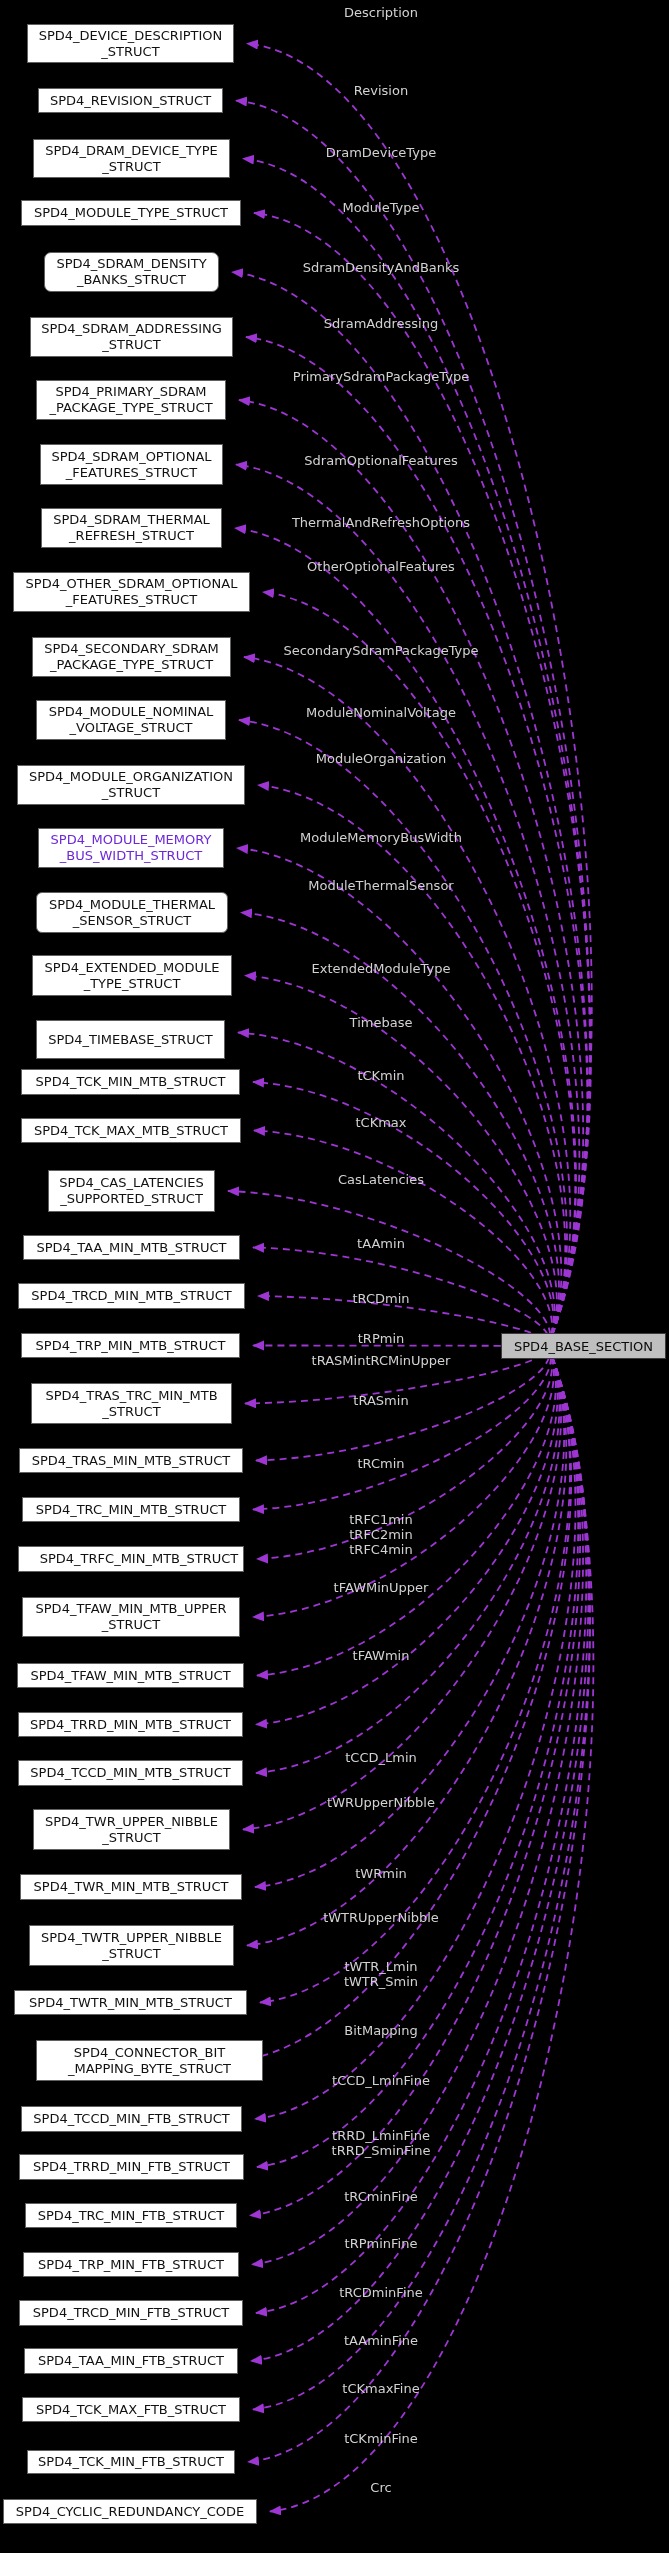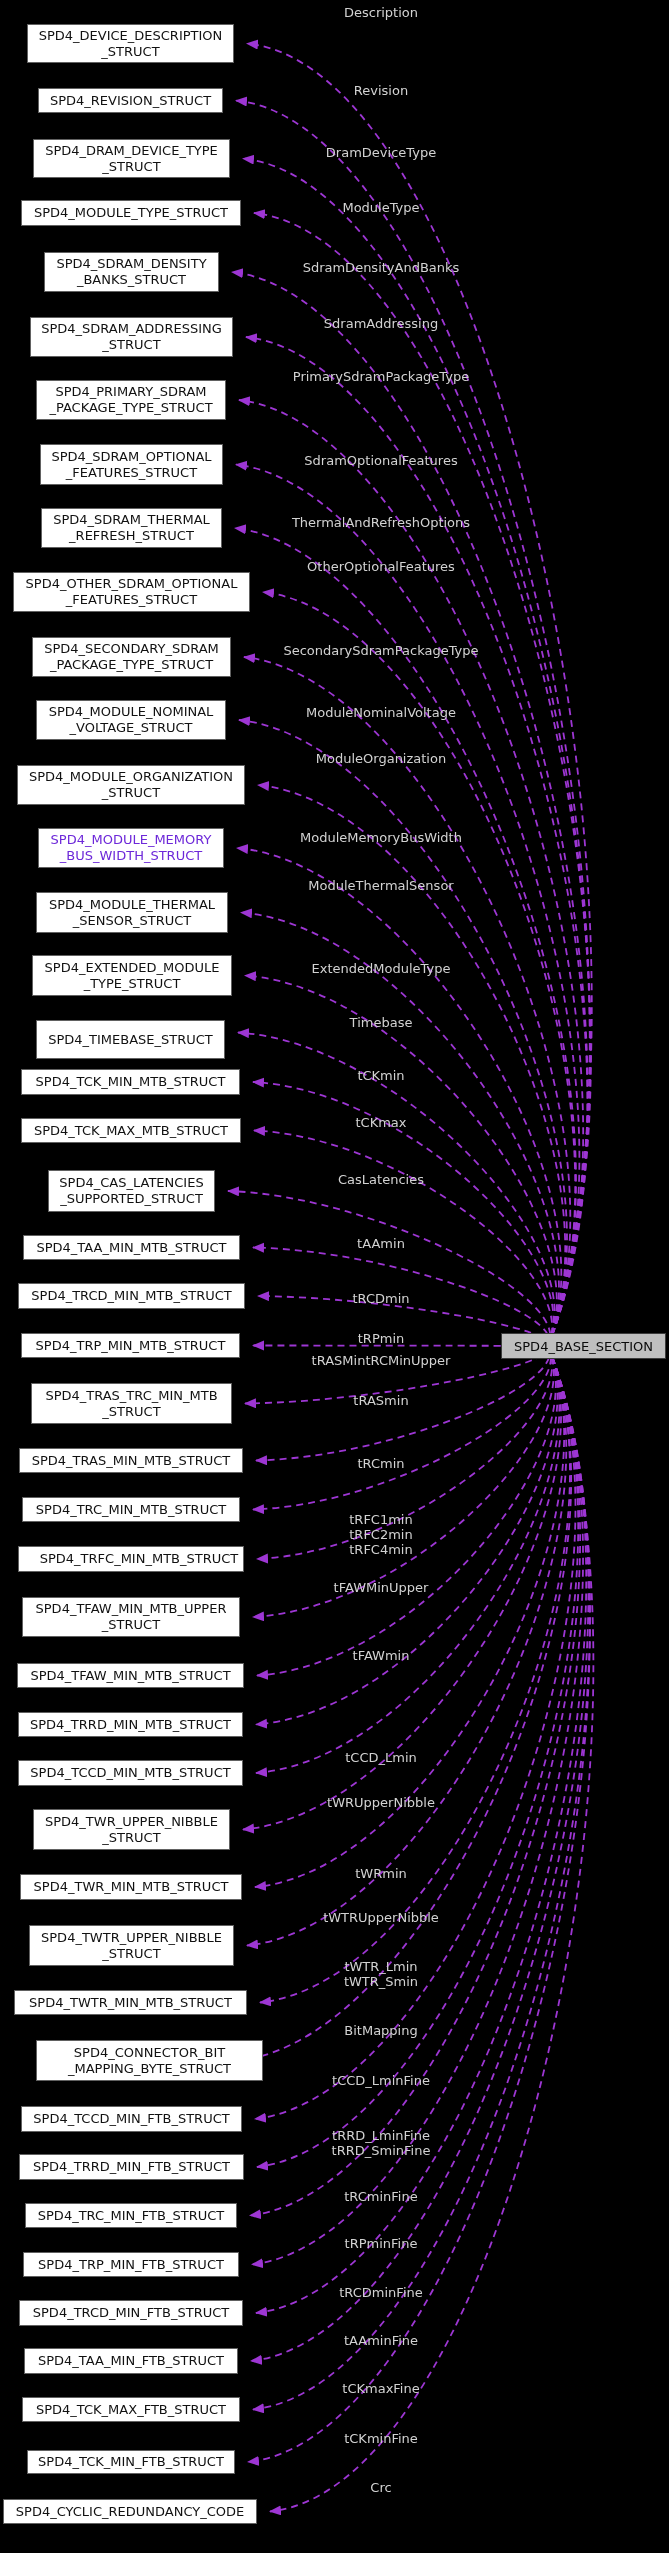--- a/index.html
+++ b/index.html
@@ -75,21 +75,21 @@
 <div class="struct-box" style="left: 27px; top: 24px; width: 207px; height: 39px; background: rgb(255, 255, 255); border-color: rgb(97, 97, 97); color: rgb(17, 17, 17);">SPD4_DEVICE_DESCRIPTION
 _STRUCT</div>
     <div class="edge-label" style="left: 251px; top: 5px; color: rgb(210, 210, 210);">Description</div>
     <div class="struct-box" style="left: 38px; top: 88px; width: 185px; height: 25px; background: rgb(255, 255, 255); border-color: rgb(97, 97, 97); color: rgb(17, 17, 17);">SPD4_REVISION_STRUCT</div>
     <div class="edge-label" style="left: 251px; top: 83px; color: rgb(210, 210, 210);">Revision</div>
     <div class="struct-box" style="left: 33px; top: 139px; width: 197px; height: 39px; background: rgb(255, 255, 255); border-color: rgb(97, 97, 97); color: rgb(17, 17, 17);">SPD4_DRAM_DEVICE_TYPE
 _STRUCT</div>
     <div class="edge-label" style="left: 251px; top: 145px; color: rgb(210, 210, 210);">DramDeviceType</div>
     <div class="struct-box" style="left: 21px; top: 200px; width: 220px; height: 26px; background: rgb(255, 255, 255); border-color: rgb(97, 97, 97); color: rgb(17, 17, 17);">SPD4_MODULE_TYPE_STRUCT</div>
     <div class="edge-label" style="left: 251px; top: 200px; color: rgb(210, 210, 210);">ModuleType</div>
-    <div class="struct-box" style="left: 44px; top: 252px; width: 175px; height: 40px; background: rgb(255, 255, 255); border-color: rgb(97, 97, 97); color: rgb(17, 17, 17);">SPD4_SDRAM_DENSITY
+    <div class="struct-box" style="left: 44px; top: 252px; width: 175px; height: 40px; background: rgb(255, 255, 255); border-color: rgb(97, 97, 97); color: rgb(17, 17, 17); border-radius: 7px;">SPD4_SDRAM_DENSITY
 _BANKS_STRUCT</div>
     <div class="edge-label" style="left: 251px; top: 260px; color: rgb(210, 210, 210);">SdramDensityAndBanks</div>
     <div class="struct-box" style="left: 30px; top: 317px; width: 203px; height: 40px; background: rgb(255, 255, 255); border-color: rgb(97, 97, 97); color: rgb(17, 17, 17);">SPD4_SDRAM_ADDRESSING
 _STRUCT</div>
     <div class="edge-label" style="left: 251px; top: 316px; color: rgb(210, 210, 210);">SdramAddressing</div>
     <div class="struct-box" style="left: 36px; top: 380px; width: 190px; height: 40px; background: rgb(255, 255, 255); border-color: rgb(97, 97, 97); color: rgb(17, 17, 17);">SPD4_PRIMARY_SDRAM
 _PACKAGE_TYPE_STRUCT</div>
     <div class="edge-label" style="left: 251px; top: 369px; color: rgb(210, 210, 210);">PrimarySdramPackageType</div>
     <div class="struct-box" style="left: 40px; top: 444px; width: 183px; height: 41px; background: rgb(255, 255, 255); border-color: rgb(97, 97, 97); color: rgb(17, 17, 17);">SPD4_SDRAM_OPTIONAL
 _FEATURES_STRUCT</div>
@@ -105,21 +105,21 @@
     <div class="edge-label" style="left: 251px; top: 643px; color: rgb(210, 210, 210);">SecondarySdramPackageType</div>
     <div class="struct-box" style="left: 36px; top: 700px; width: 190px; height: 40px; background: rgb(255, 255, 255); border-color: rgb(97, 97, 97); color: rgb(17, 17, 17);">SPD4_MODULE_NOMINAL
 _VOLTAGE_STRUCT</div>
     <div class="edge-label" style="left: 251px; top: 705px; color: rgb(210, 210, 210);">ModuleNominalVoltage</div>
     <div class="struct-box" style="left: 17px; top: 765px; width: 228px; height: 40px; background: rgb(255, 255, 255); border-color: rgb(97, 97, 97); color: rgb(17, 17, 17);">SPD4_MODULE_ORGANIZATION
 _STRUCT</div>
     <div class="edge-label" style="left: 251px; top: 751px; color: rgb(210, 210, 210);">ModuleOrganization</div>
     <div class="struct-box" style="left: 38px; top: 828px; width: 186px; height: 40px; background: rgb(255, 255, 255); border-color: rgb(97, 97, 97); color: #6d28d9;">SPD4_MODULE_MEMORY
 _BUS_WIDTH_STRUCT</div>
     <div class="edge-label" style="left: 251px; top: 830px; color: rgb(210, 210, 210);">ModuleMemoryBusWidth</div>
-    <div class="struct-box" style="left: 36px; top: 892px; width: 192px; height: 41px; background: rgb(255, 255, 255); border-color: rgb(97, 97, 97); color: rgb(17, 17, 17);">SPD4_MODULE_THERMAL
+    <div class="struct-box" style="left: 36px; top: 892px; width: 192px; height: 41px; background: rgb(255, 255, 255); border-color: rgb(97, 97, 97); color: rgb(17, 17, 17); border-radius: 6px;">SPD4_MODULE_THERMAL
 _SENSOR_STRUCT</div>
     <div class="edge-label" style="left: 251px; top: 878px; color: rgb(210, 210, 210);">ModuleThermalSensor</div>
     <div class="struct-box" style="left: 32px; top: 955px; width: 200px; height: 41px; background: rgb(255, 255, 255); border-color: rgb(97, 97, 97); color: rgb(17, 17, 17);">SPD4_EXTENDED_MODULE
 _TYPE_STRUCT</div>
     <div class="edge-label" style="left: 251px; top: 961px; color: rgb(210, 210, 210);">ExtendedModuleType</div>
     <div class="struct-box" style="left: 36px; top: 1020px; width: 189px; height: 39px; background: rgb(255, 255, 255); border-color: rgb(97, 97, 97); color: rgb(17, 17, 17);">SPD4_TIMEBASE_STRUCT</div>
     <div class="edge-label" style="left: 251px; top: 1015px; color: rgb(210, 210, 210);">Timebase</div>
     <div class="struct-box" style="left: 21px; top: 1069px; width: 219px; height: 26px; background: rgb(255, 255, 255); border-color: rgb(97, 97, 97); color: rgb(17, 17, 17);">SPD4_TCK_MIN_MTB_STRUCT</div>
     <div class="edge-label" style="left: 251px; top: 1068px; color: rgb(210, 210, 210);">tCKmin</div>
     <div class="struct-box" style="left: 21px; top: 1118px; width: 220px; height: 25px; background: rgb(255, 255, 255); border-color: rgb(97, 97, 97); color: rgb(17, 17, 17);">SPD4_TCK_MAX_MTB_STRUCT</div>

